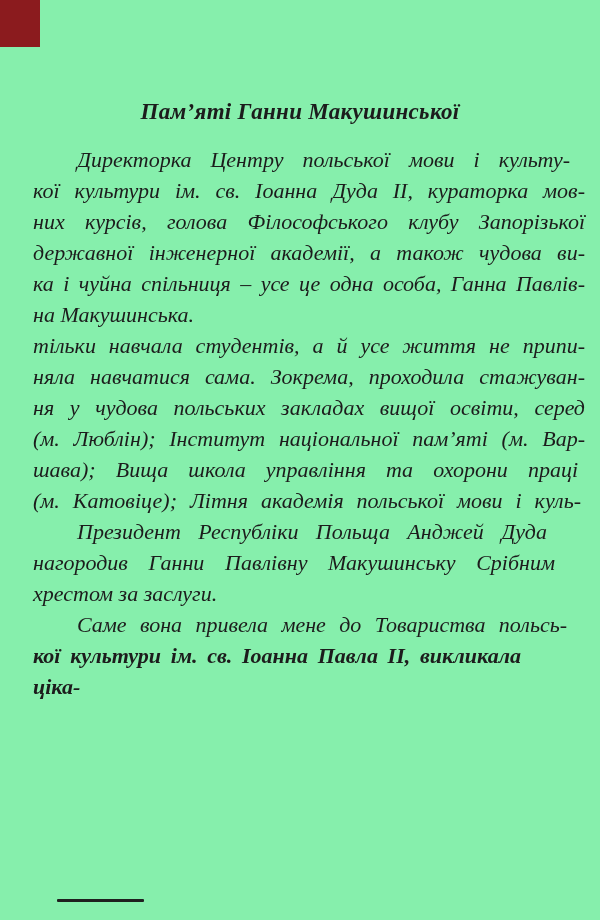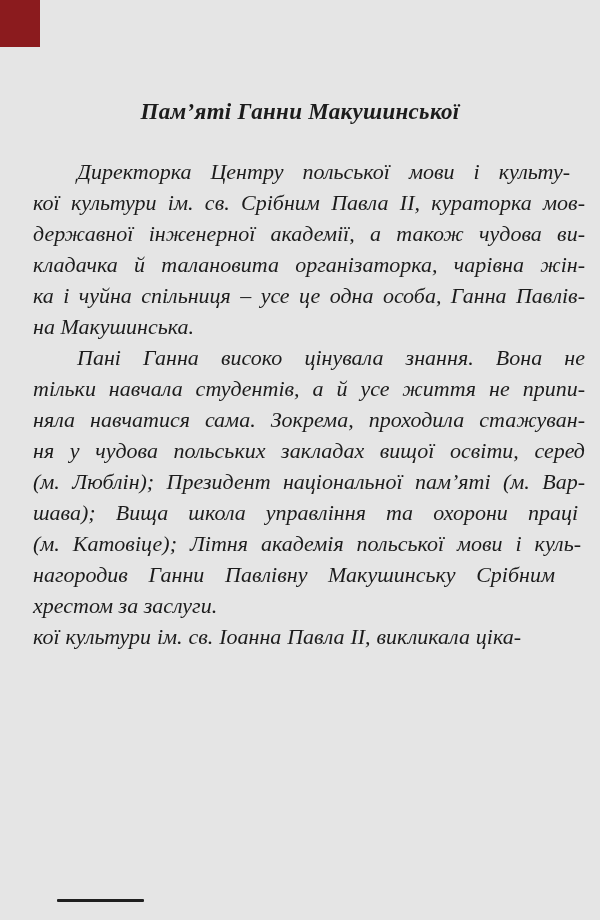--- a/index.html
+++ b/index.html
@@ -27,21 +27,21 @@
     margin: 0;
     text-align: center;
     font-style: italic;
     font-weight: 700;
     font-size: 23px;
     line-height: 30px;
     letter-spacing: 0.3px;
   }
   .body-text {
     position: absolute;
-    top: 156px;
+    top: 144px;
     left: 33px;
     width: 552px;
     font-style: italic;
     font-size: 22px;
     line-height: 31px;
   }
   .line {
     text-align: justify;
     text-align-last: justify;
     white-space: normal;
@@ -51,35 +51,36 @@
   .footer-rule {
     position: absolute;
     left: 57px; top: 899px;
     width: 87px; height: 3px;
     border-radius: 1px;
   }
 </style>
 </head>
 <body>
 
-<div class="page" style="color: rgb(28, 28, 28); background: #e5e5e5;">
+<div class="page" style="color: rgb(28, 28, 28); background: #86efac;">
   <div class="corner-mark" style="background: rgb(139, 27, 30);"></div>
   <h1 class="title">Пам’яті Ганни Макушинської</h1>
   <div class="body-text">
       <div class="line indent" style="padding-right: 15px;">Директорка Центру польської мови і культу-</div>
-      <div class="line">кої культури ім. св. Срібним Павла II, кураторка мов-</div>
+      <div class="line">кої культури ім. св. Іоанна Дуда II, кураторка мов-</div>
+      <div class="line">них курсів, голова Філософського клубу Запорізької</div>
       <div class="line">державної інженерної академії, а також чудова ви-</div>
-      <div class="line">кладачка й талановита організаторка, чарівна жін-</div>
       <div class="line">ка і чуйна спільниця – усе це одна особа, Ганна Павлів-</div>
       <div class="line end">на Макушинська.</div>
-      <div class="line indent">Пані Ганна високо цінувала знання. Вона не</div>
       <div class="line">тільки навчала студентів, а й усе життя не припи-</div>
       <div class="line">няла навчатися сама. Зокрема, проходила стажуван-</div>
       <div class="line">ня у чудова польських закладах вищої освіти, серед</div>
-      <div class="line">(м. Люблін); Президент національної пам’яті (м. Вар-</div>
+      <div class="line">(м. Люблін); Інститут національної пам’яті (м. Вар-</div>
       <div class="line" style="padding-right: 7px;">шава); Вища школа управління та охорони праці</div>
       <div class="line" style="padding-right: 4px;">(м. Катовіце); Літня академія польської мови і куль-</div>
+      <div class="line indent" style="padding-right: 38px;">Президент Республіки Польща Анджей Дуда</div>
       <div class="line" style="padding-right: 30px;">нагородив Ганни Павлівну Макушинську Срібним</div>
       <div class="line end">хрестом за заслуги.</div>
-      <div class="line" style="padding-right: 64px;">кої культури ім. св. Іоанна Павла II, викликала ціка-</div>
+      <div class="line indent" style="padding-right: 18px;">Саме вона привела мене до Товариства польсь-</div>
+      <div class="line" style="padding-right: 64px; font-weight: bold;">кої культури ім. св. Іоанна Павла II, викликала ціка-</div>
     </div>
   <div class="footer-rule" style="background: rgb(31, 31, 31);"></div>
 </div>
 
 </body></html>

